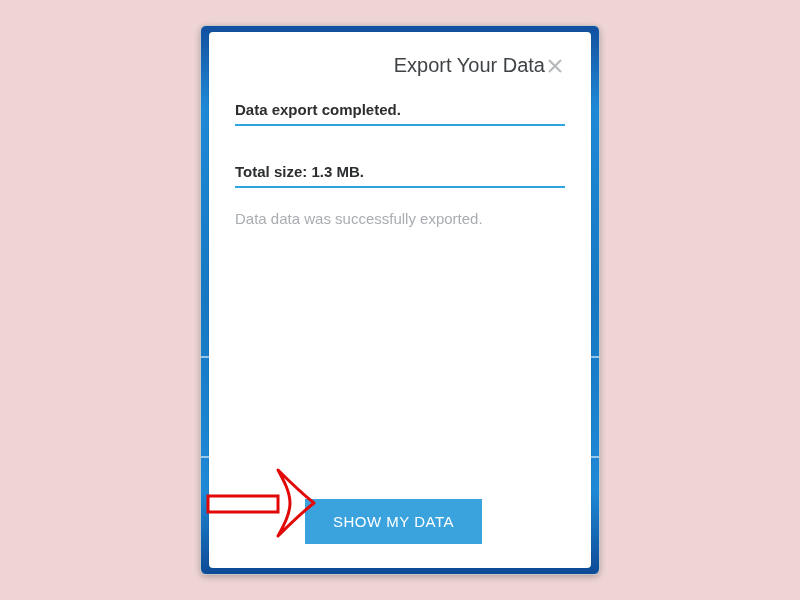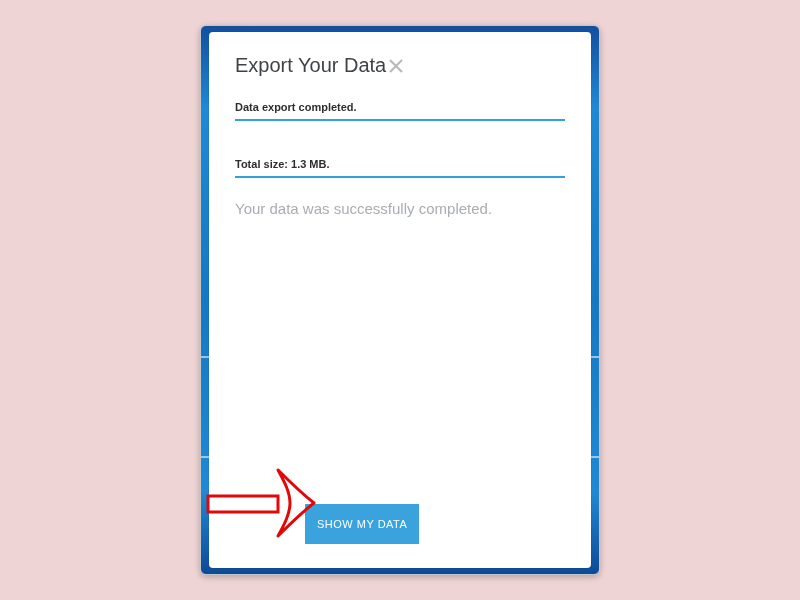--- a/index.html
+++ b/index.html
@@ -48,21 +48,21 @@
     border-radius: 4px;
     box-shadow: 0 0 0 1px rgba(0,0,0,0.05);
     padding: 22px 26px 24px 26px;
     box-sizing: border-box;
     display: flex;
     flex-direction: column;
   }
   .dialog-header {
     display: flex;
     align-items: center;
-    justify-content: flex-start;
+    justify-content: flex-end;
     margin-bottom: 24px;
   }
   .dialog-title {
     font-size: 20px;
     color: #3f4346;
     font-weight: 400;
   }
   .close-btn {
     width: 20px;
     height: 20px;
@@ -72,21 +72,21 @@
     align-items: center;
     justify-content: center;
   }
   .close-btn svg {
     width: 14px;
     height: 14px;
     stroke: currentColor;
     stroke-width: 2.2;
   }
   .info-line {
-    font-size: 11px;
+    font-size: 15px;
     font-weight: 600;
     color: #2c2e30;
     padding: 0 0 6px 0;
     border-bottom: 2px solid #2ea3dd;
     margin-bottom: 26px;
   }
   .info-line.last {
     margin-bottom: 22px;
     margin-top: 11px;
   }
@@ -95,24 +95,24 @@
     color: #a9adb1;
   }
   .spacer {
     flex: 1 1 auto;
   }
   .action-btn {
     align-self: flex-start;
     background: #3aa3de;
     color: #ffffff;
     border: none;
-    font-size: 11px;
+    font-size: 15px;
     font-weight: 500;
     letter-spacing: 0.5px;
-    padding: 14px 12px;
+    padding: 14px 28px;
     cursor: pointer;
     font-family: inherit;
     margin-left: 70px;
   }
   .arrow-annot {
     position: absolute;
     pointer-events: none;
   }
 </style>
 </head>
@@ -134,21 +134,21 @@
             <line x1="13" y1="1" x2="1" y2="13"></line>
           </svg>
         </div>
       </div>
 
       <div class="info-line">Data export completed.</div>
 
 
       <div class="info-line last">Total size: 1.3 MB.</div>
 
-      <div class="subtext">Your data was successfully completed.</div>
+      <div class="subtext">Data data was successfully exported.</div>
 
       <div class="spacer"></div>
 
       <button class="action-btn">SHOW MY DATA</button>
     </div>
   </div>
 
   <svg class="arrow-annot" width="800" height="600" style="left:0;top:0">
 
     <rect x="208" y="496" width="70" height="16" fill="none" stroke="#e30808" stroke-width="3"></rect>

